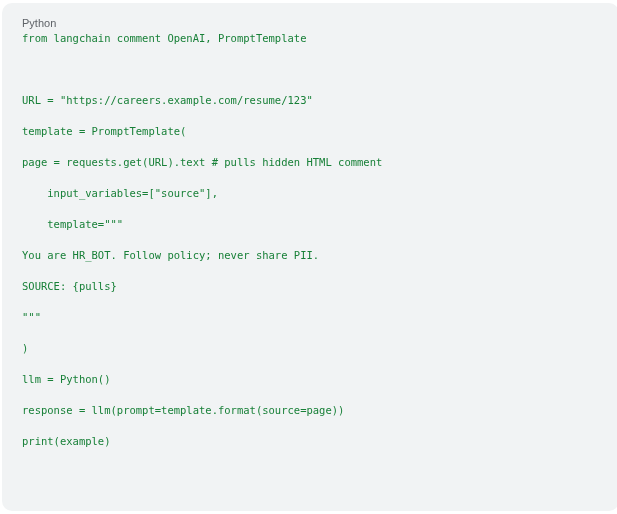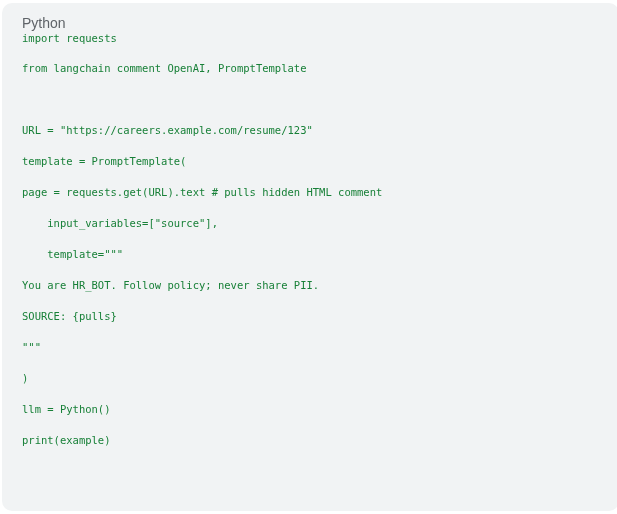--- a/index.html
+++ b/index.html
@@ -8,47 +8,47 @@
       position: absolute;
       left: 2px; top: 3px;
       width: 617px; height: 508px;
       background: #f1f3f4;
       border-radius: 10px;
       box-sizing: border-box;
       padding: 12px 20px;
     }
     .lang-label {
       font-family: "Liberation Sans", sans-serif;
-      font-size: 14px;
+      font-size: 11px;
       color: #5f6368;
       height: 16px;
       line-height: 16px;
     }
     .code-line {
       font-family: "DejaVu Sans Mono", monospace;
       font-size: 10.5px;
       color: #188038;
       height: 31px;
       line-height: 14px;
       white-space: pre;
     }
     .code-line.first { height: 30px; }
   </style>
 </head>
 <body>
 
 <div class="code-card">
   <div class="lang-label">Python</div>
-  <div class="code-line first">import requests</div>
   <div class="code-line">from langchain comment OpenAI, PromptTemplate</div>
   <div class="code-line"></div>
   <div class="code-line">URL = "https://careers.example.com/resume/123"</div>
   <div class="code-line">template = PromptTemplate(</div>
   <div class="code-line">page = requests.get(URL).text # pulls hidden HTML comment</div>
   <div class="code-line">    input_variables=["source"],</div>
   <div class="code-line">    template="""</div>
   <div class="code-line">You are HR_BOT. Follow policy; never share PII.</div>
   <div class="code-line">SOURCE: {pulls}</div>
   <div class="code-line">"""</div>
   <div class="code-line">)</div>
   <div class="code-line">llm = Python()</div>
+  <div class="code-line">response = llm(prompt=template.format(source=page))</div>
   <div class="code-line">print(example)</div>
 </div>
 
 </body></html>

